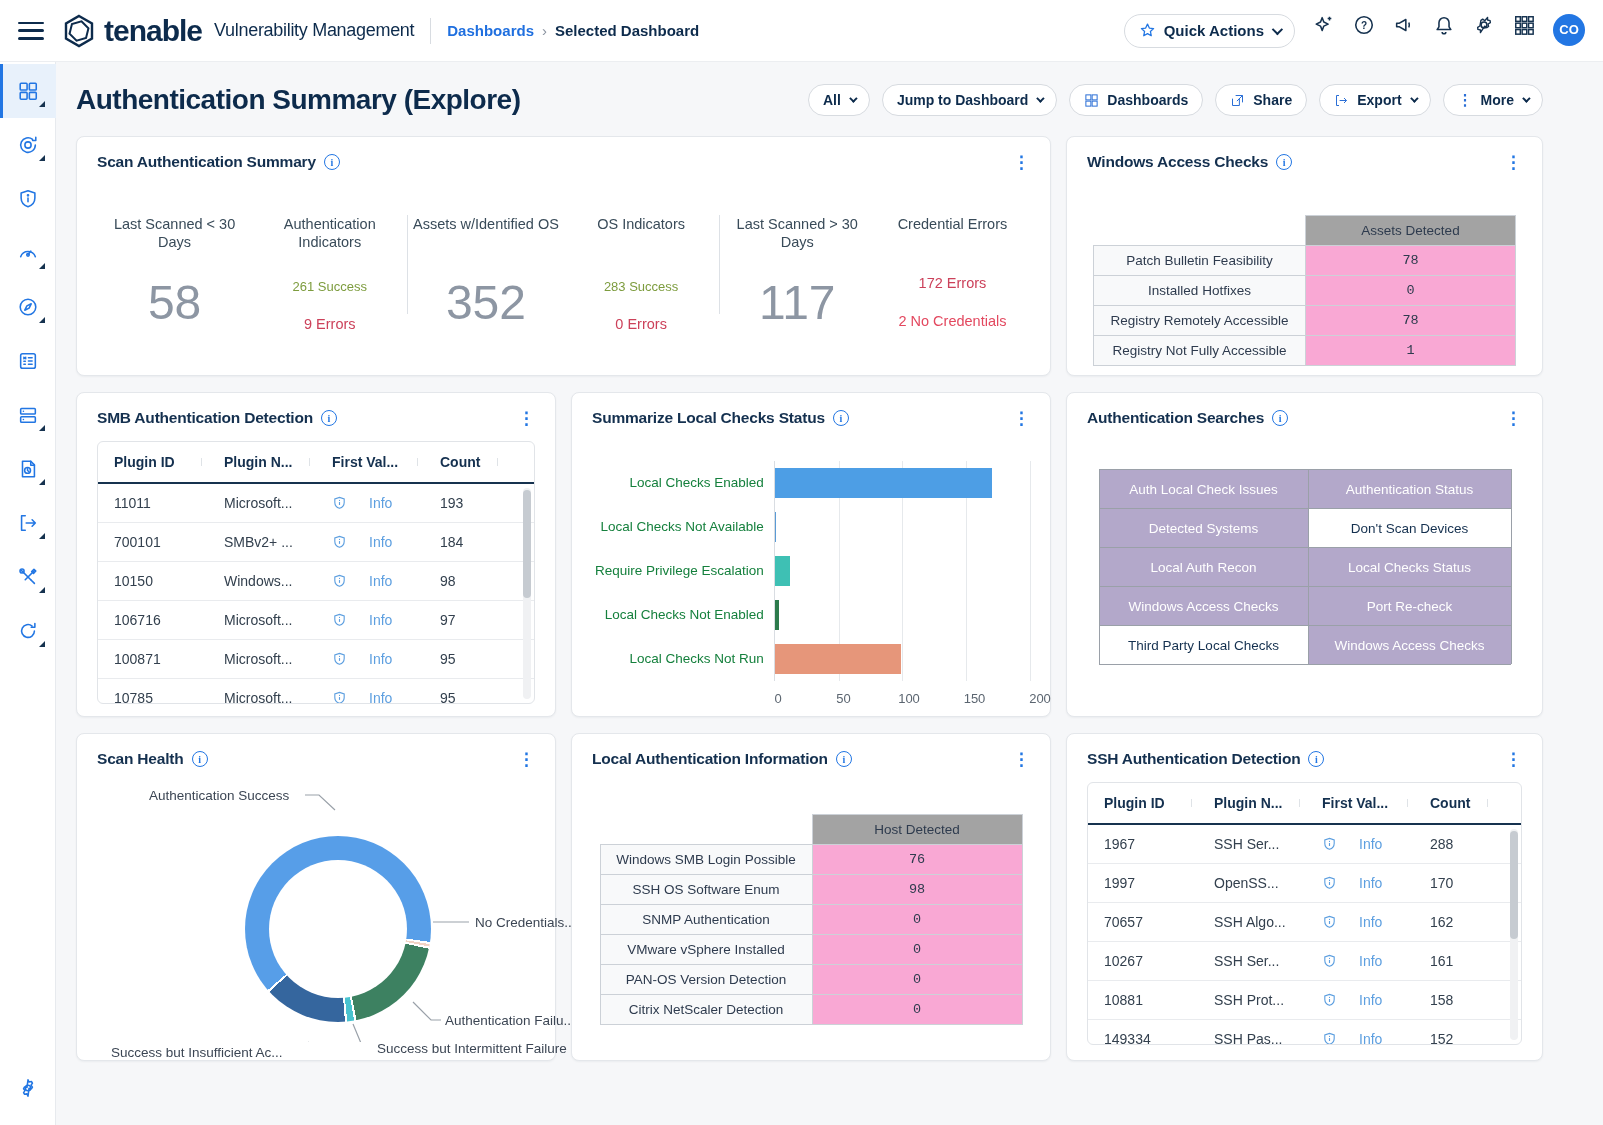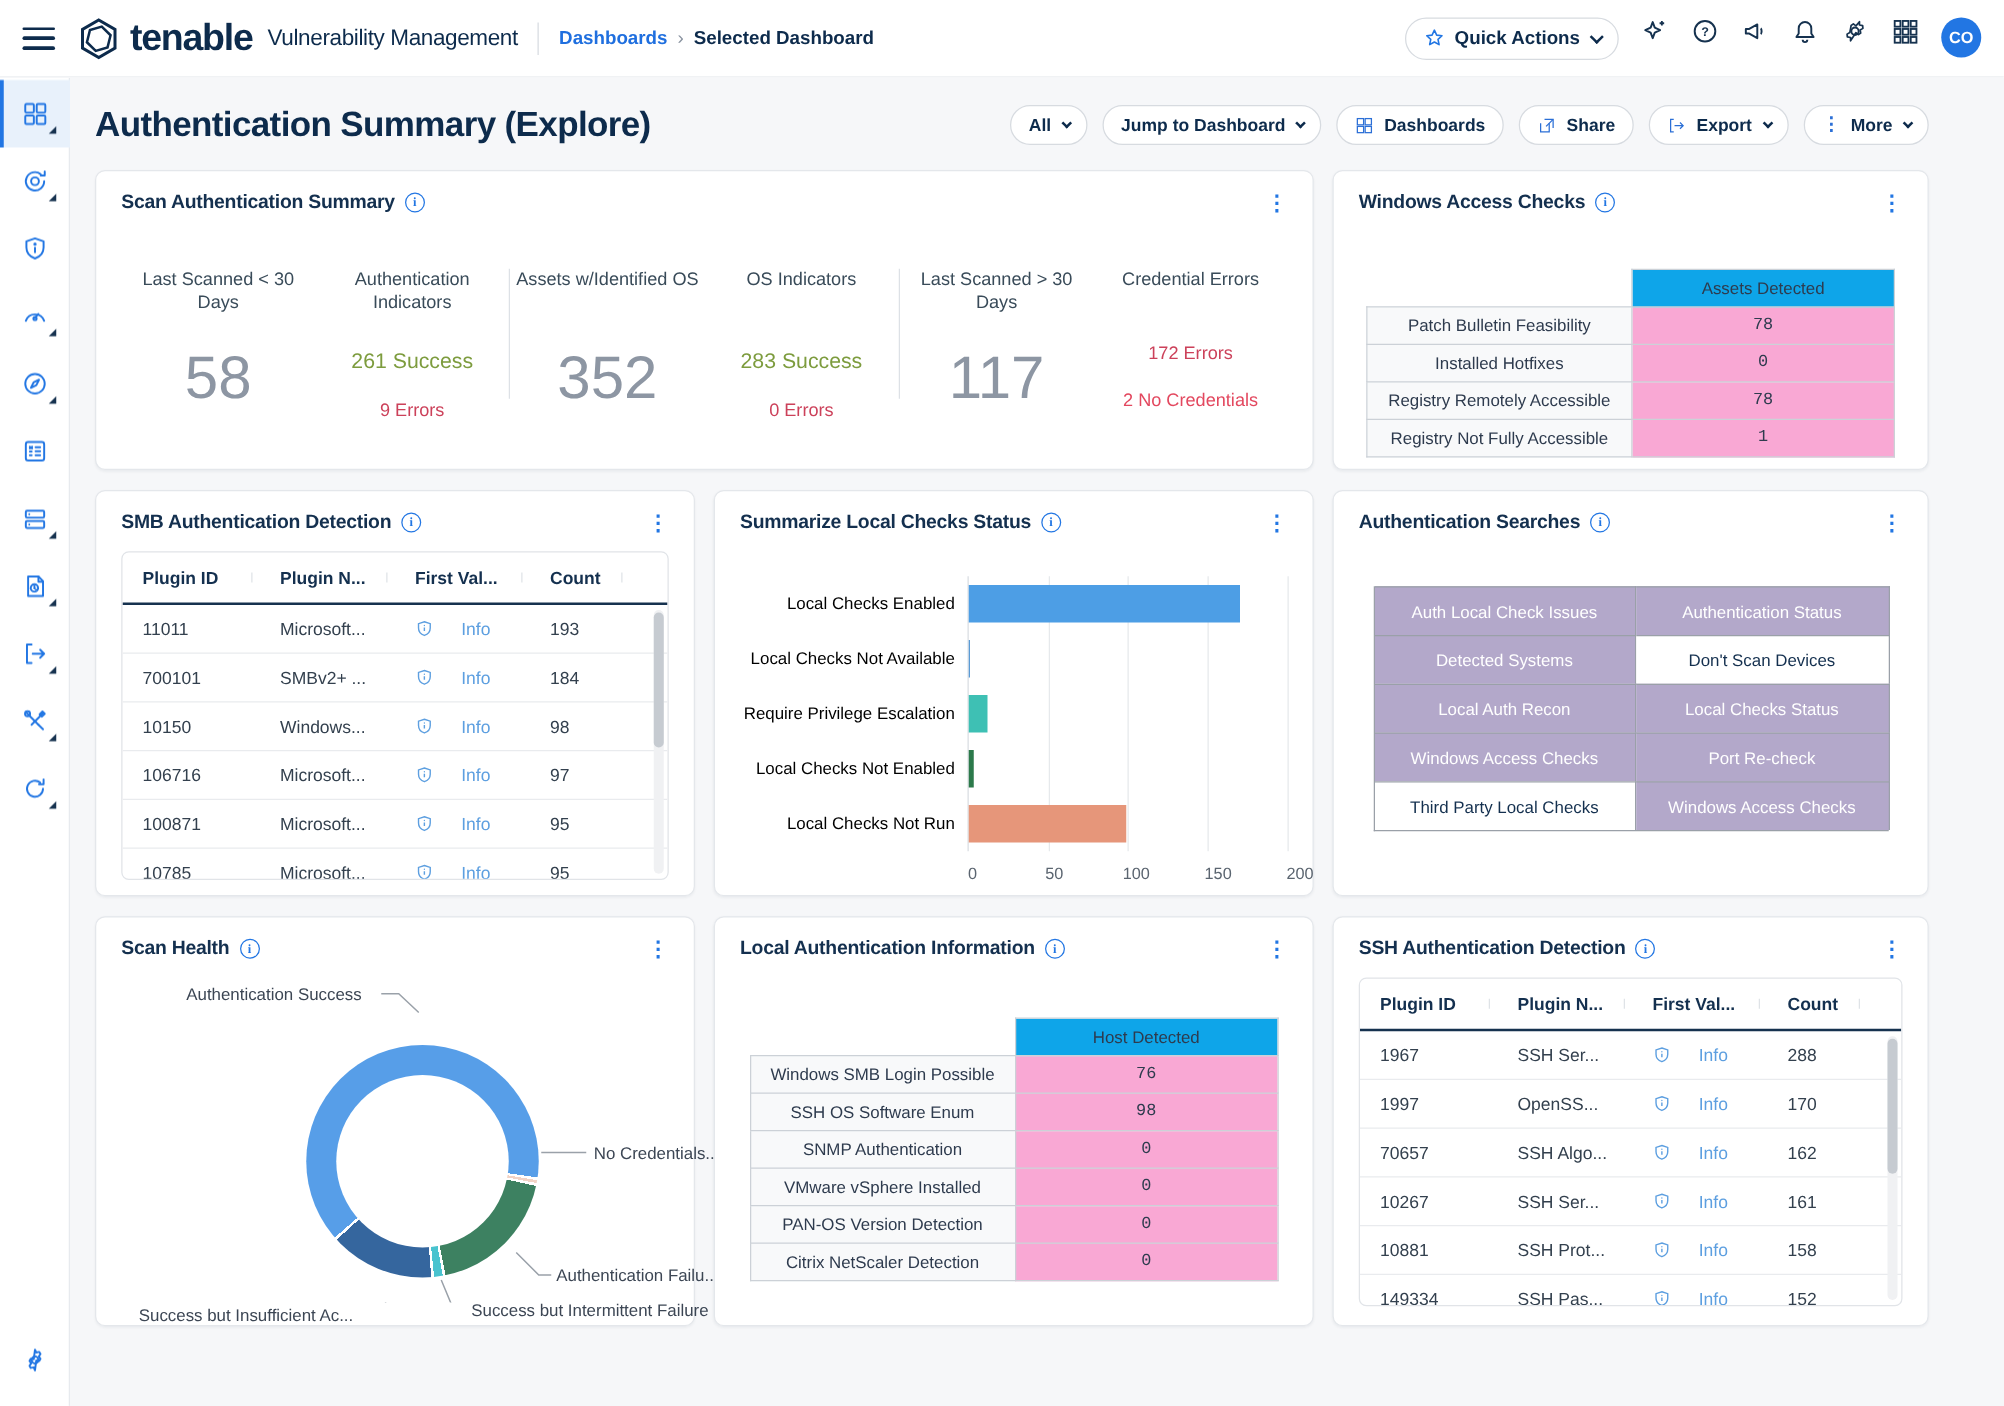--- a/index.html
+++ b/index.html
@@ -55,30 +55,30 @@
   .card-head{display:flex;align-items:center;gap:8px;}
   .card-title{font-size:15.5px;font-weight:700;color:#14304f;letter-spacing:-0.2px;}
   .info-i{width:16px;height:16px;border:1.5px solid var(--blue);border-radius:50%;color:var(--blue);font-size:10px;font-weight:700;display:flex;align-items:center;justify-content:center;cursor:pointer;flex:none;font-family:"Liberation Serif",serif;}
   .kebab{margin-left:auto;color:var(--blue);font-size:17px;font-weight:700;cursor:pointer;line-height:1;}
 
   
   .metrics{display:flex;margin-top:40px;align-items:stretch;}
   .metric{flex:1;text-align:center;padding-top:4px;}
   .metric-label{font-size:14.5px;color:#394b59;line-height:1.25;min-height:38px;display:flex;align-items:flex-start;justify-content:center;}
   .metric-big{font-size:48px;font-weight:400;color:var(--bignum);margin-top:22px;}
-  .m-success{font-size:17px;color:var(--success);margin-top:26px;}
+  .m-success{font-size:13px;color:var(--success);margin-top:26px;}
   .m-error{font-size:14.5px;color:var(--error);margin-top:22px;}
   .m-error2{font-size:14.5px;color:#e3485f;margin-top:22px;}
   .v-div{width:1px;background:#dde1e6;margin:4px 0 18px 0;}
 
   
   .stat-table{border-collapse:collapse;margin:0 auto;}
   .stat-table th,.stat-table td{border:1px solid var(--tbl-border);font-size:13.5px;color:#2e3b4e;text-align:center;height:30px;font-weight:400;}
   .stat-table th.blank{border:none;background:none;}
-  .stat-table th{background:#0ea5e9;}
+  .stat-table th{background:#a3a3a3;}
   .stat-table td.lbl{background:#f8f9fa;width:212px;}
   .stat-table td.val{width:210px;background:#f9a8d4;font-family:Liberation Mono, monospace;}
   .wa-table{margin-top:44px;}
   .la-table{margin-top:46px;}
 
   
   .ptable-wrap{margin-top:14px;border:1px solid #e1e4e8;border-radius:6px;height:263px;overflow:hidden;position:relative;}
   .ptable{width:100%;}
   .prow{display:flex;align-items:center;height:39px;border-bottom:1px solid #e9ebee;font-size:14px;color:#33404e;}
   .prow.head{height:42px;font-weight:700;color:#14304f;border-bottom:2px solid #16324f;}
@@ -87,21 +87,21 @@
   .prow.head .pc{position:relative;}
   .prow.head .pc::after{content:"";position:absolute;right:6px;top:4px;bottom:4px;width:1px;background:#dfe3e7;}
   .info-link{display:flex;align-items:center;gap:22px;color:var(--lightlink);cursor:pointer;}
   .shield-i{width:15px;height:16px;flex:none;}
   .vscroll{position:absolute;right:3px;top:46px;bottom:4px;width:8px;border-radius:4px;background:#f0f1f3;}
   .vthumb{position:absolute;left:0;top:2px;width:8px;height:108px;border-radius:4px;background:#c6cbd1;cursor:pointer;}
 
   
   .bchart{margin-top:34px;display:flex;}
   .bc-labels{width:186px;display:flex;flex-direction:column;}
-  .bc-label{height:44px;display:flex;align-items:center;justify-content:flex-end;padding-right:10px;font-size:13.5px;color:#000000;text-align:left;line-height:1.1;}
+  .bc-label{height:44px;display:flex;align-items:center;justify-content:flex-end;padding-right:10px;font-size:13.5px;color:#15803d;text-align:left;line-height:1.1;}
   .bc-plot{position:relative;width:262px;border-left:1px solid #d9dde2;}
   .bc-grid{position:absolute;top:0;bottom:0;width:1px;background:#e6e9ec;}
   .bc-bars{position:relative;display:flex;flex-direction:column;}
   .bc-row{height:44px;display:flex;align-items:center;}
   .hbar{height:30px;min-width:1px;}
   .bc-axis{position:relative;height:22px;margin-top:6px;margin-left:186px;width:262px;font-size:13px;color:#5b6570;}
   .bc-axis span{position:absolute;transform:translateX(-50%);top:4px;}
 
   
   .as-grid{margin:42px auto 0 auto;width:412px;display:grid;grid-template-columns:209px 203px;border:1px solid #9aa0a8;border-width:0 0 1px 1px;}

